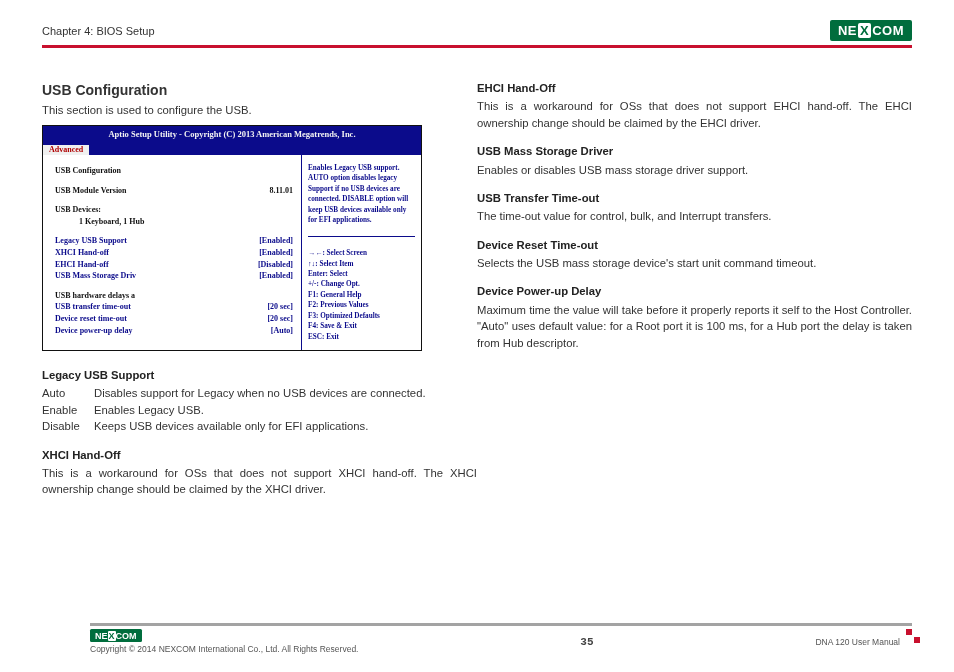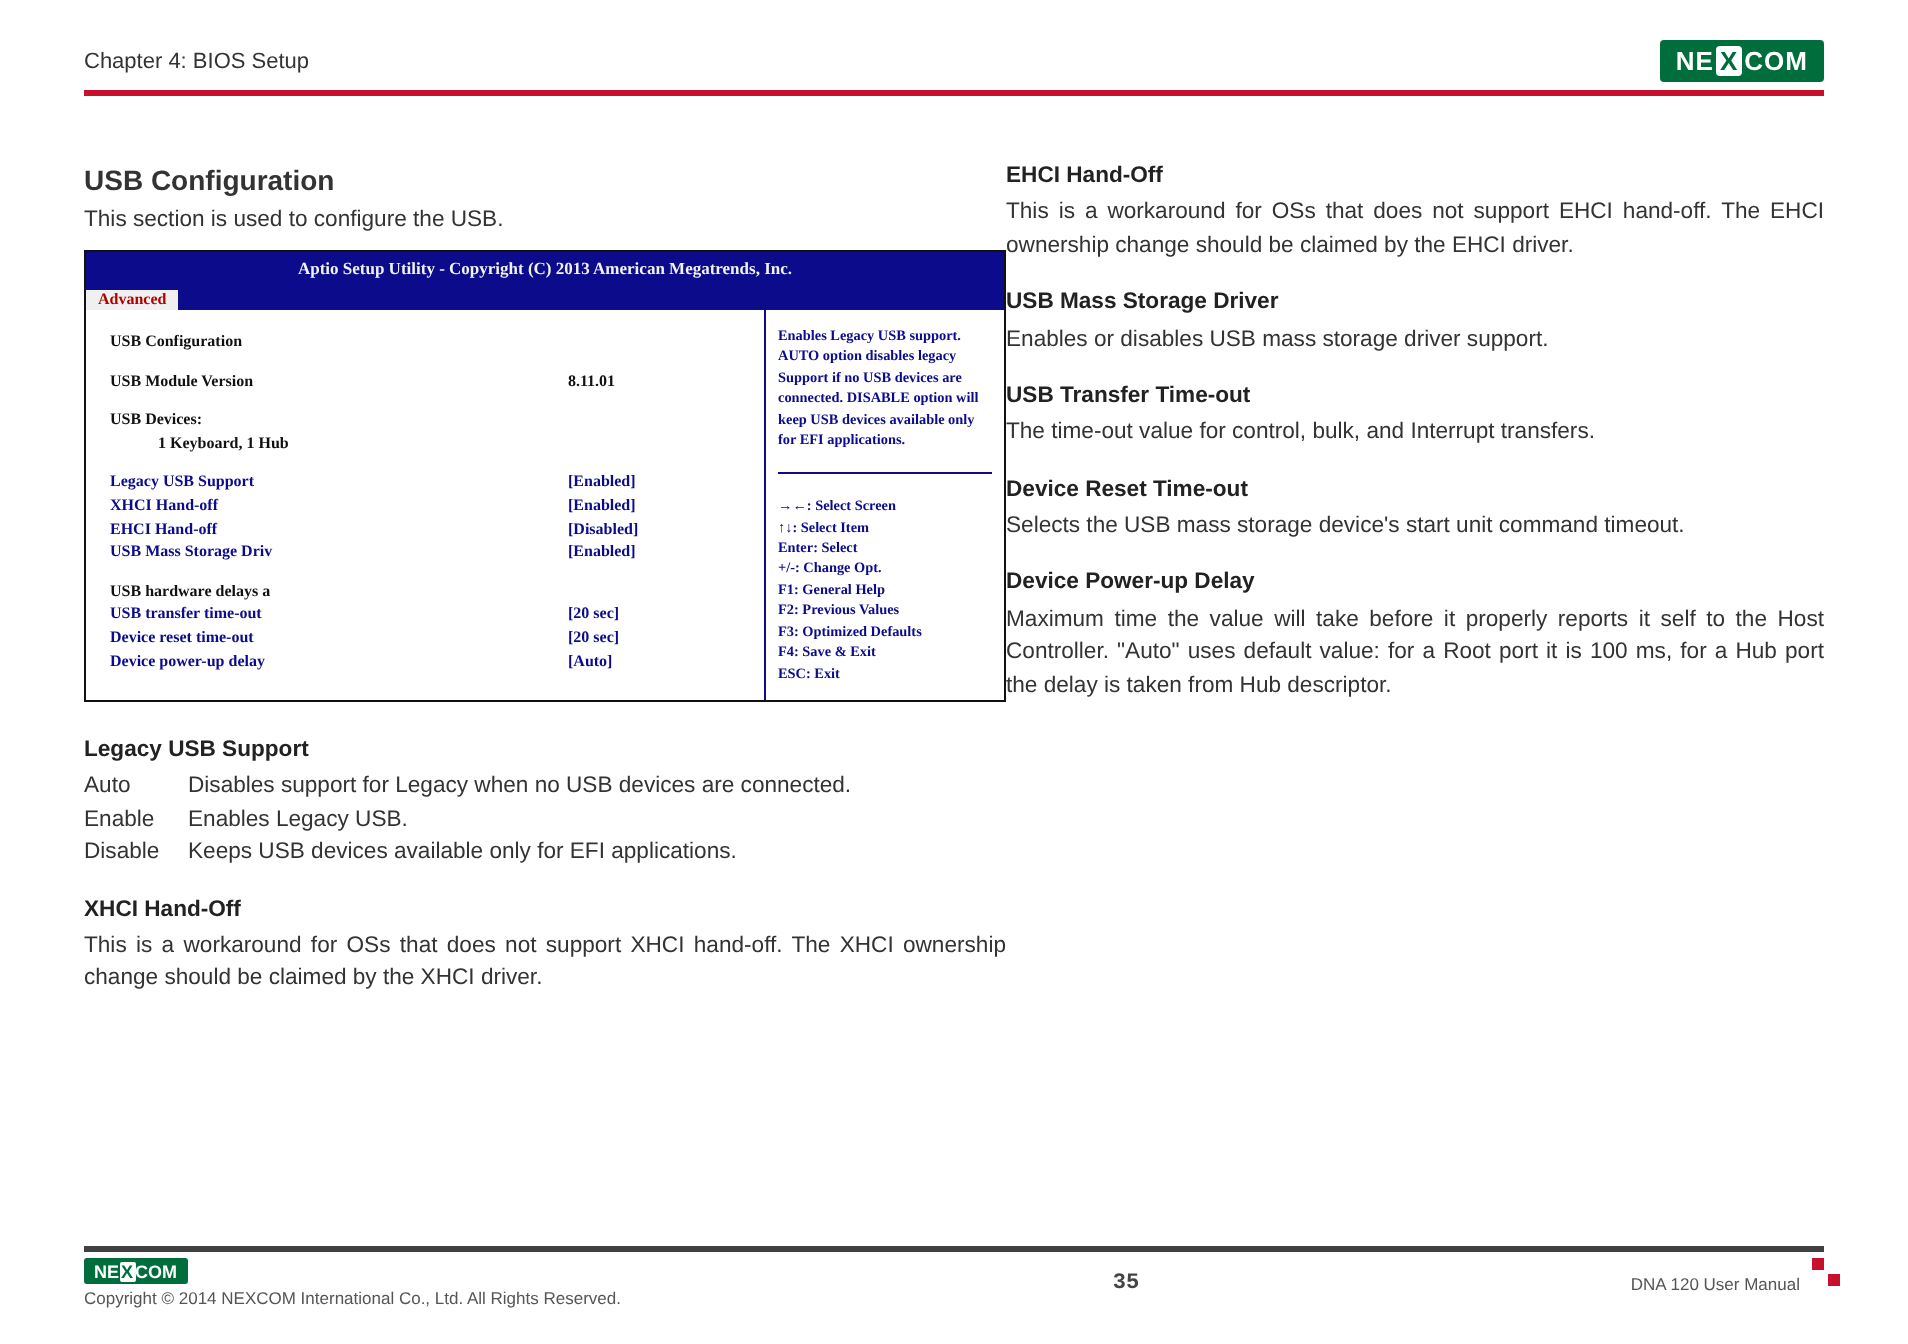--- a/index.html
+++ b/index.html
@@ -60,21 +60,21 @@
     margin-bottom: 2px;
   }
   .col p { margin-bottom: 6px; text-align: justify; }
   .def-table { display: table; width: 100%; margin-top: 2px; }
   .def-row { display: table-row; }
   .def-key { display: table-cell; width: 52px; vertical-align: top; padding-right: 6px; }
   .def-val { display: table-cell; vertical-align: top; }
 
   
   .bios {
-    width: 461px;
+    width: 380px;
     border: 1px solid #111;
     background: #0b0b8b;
     color: #fff;
     font-family: "Times New Roman", serif;
     font-size: 8px;
     margin-bottom: 16px;
   }
   .bios-header, .bios-footer {
     background: #0b0b8b;
     color: #f2f2f2;
@@ -109,37 +109,38 @@
     border-left: 1px solid #0b0b8b;
     padding: 8px 6px;
     font-weight: 700;
     font-size: 7.2px;
     display: flex;
     flex-direction: column;
     justify-content: space-between;
   }
   .bios-row { display: flex; }
   .bios-label { flex: 1; }
-  .bios-value { width: 90px; text-align: left; }
+  .bios-value { width: 90px; text-align: right; }
   .bios-black { color: #111; }
   .bios-blue { color: #0b0b8b; }
   .bios-spacer { height: 8px; }
   .bios-sub-indent { padding-left: 24px; }
   .bios-help-box { border-bottom: 1px solid #0b0b8b; padding-bottom:10px; margin-bottom:6px; }
 
   
   .bottom-footer {
-    border-top: 3px solid #404040;
+    border-top: 3px solid #a3a3a3;
     display: flex;
     justify-content: space-between;
     align-items: center;
     padding-top: 3px;
     font-size: 8.5px;
     color: #555;
     margin-top: 10px;
+    margin-left: 48px;
   }
   .footer-logo {
     background: #006d3d;
     color: #fff;
     font-weight: 700;
     font-size: 9px;
     padding: 1.5px 5px;
     border-radius: 1.5px;
     display: inline-block;
     margin-bottom: 2px;

